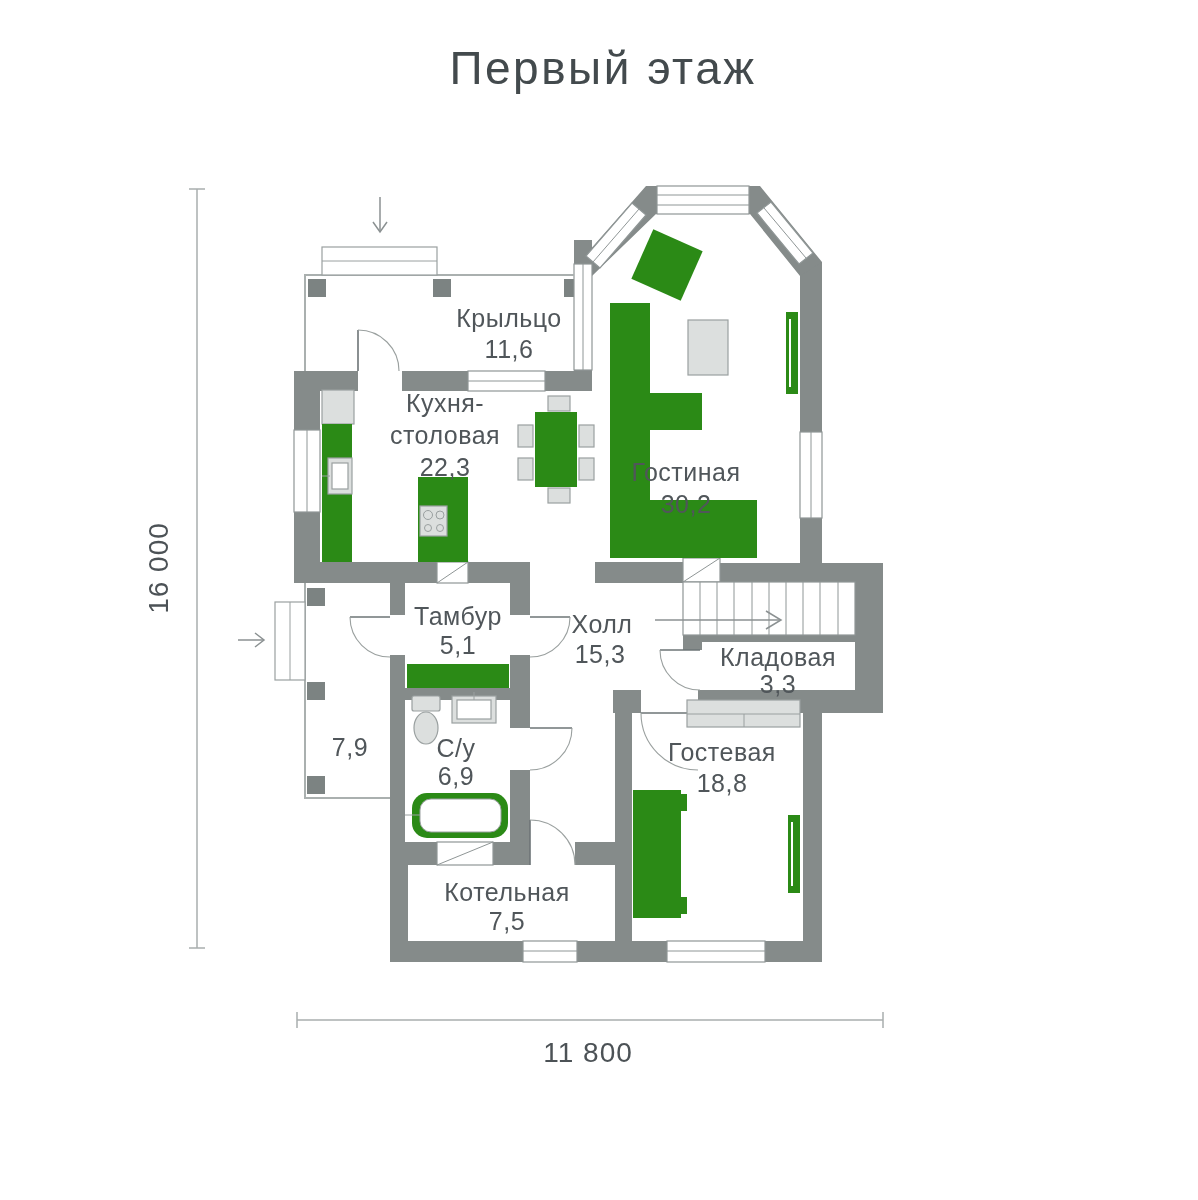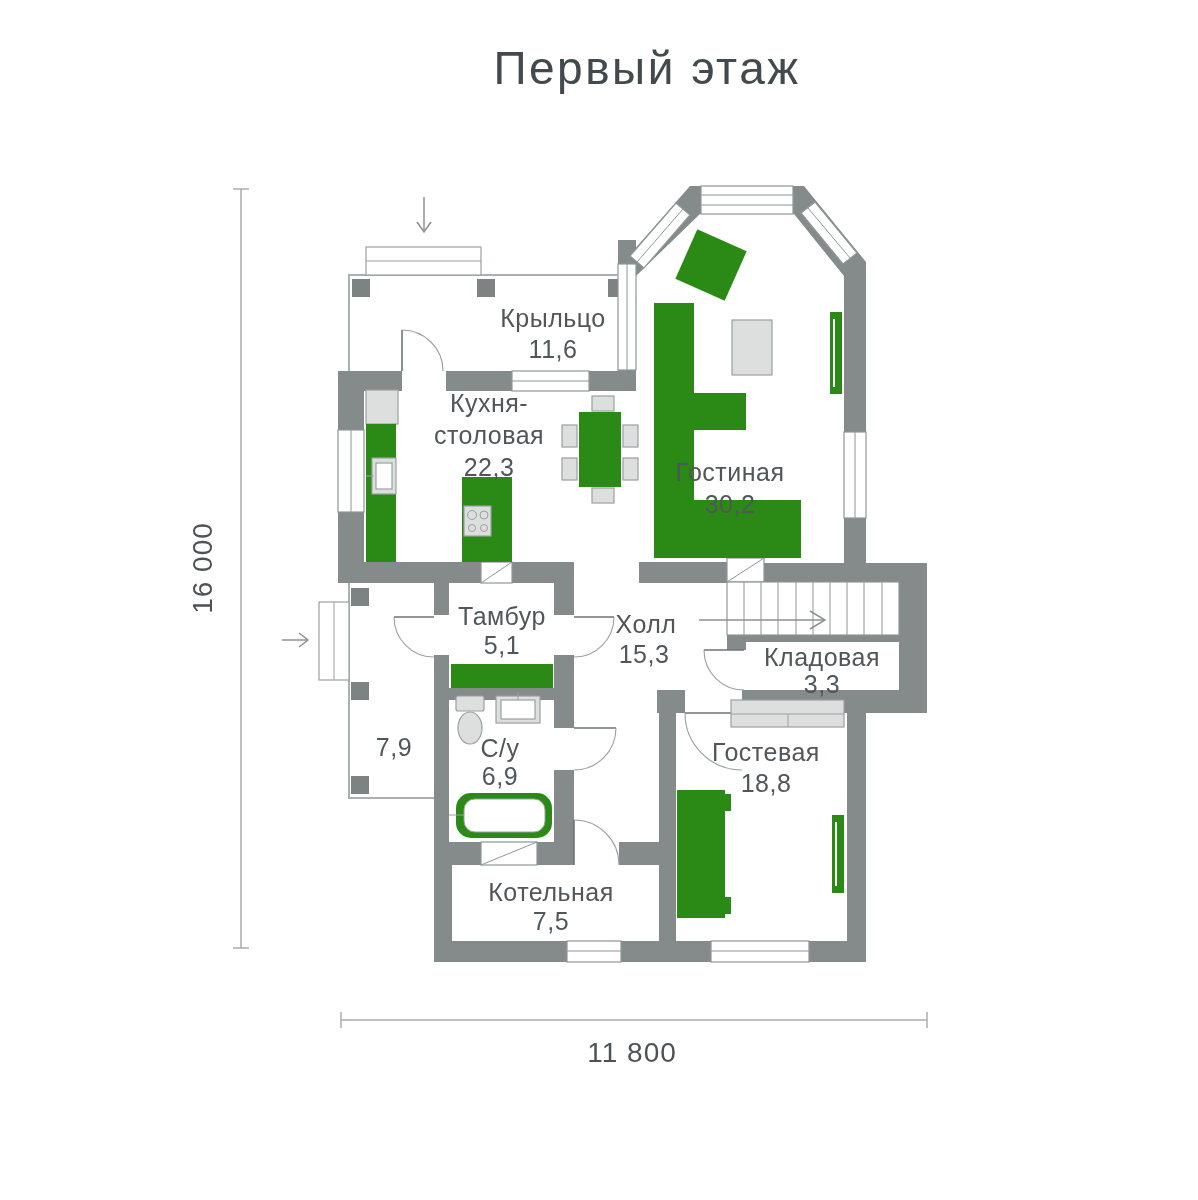--- a/index.html
+++ b/index.html
@@ -1,17 +1,17 @@
 <!DOCTYPE html>
 <html><head>
 <meta charset="utf-8">
 <style>
   html,body{margin:0;padding:0;background:#ffffff;}
   .page{position:relative;width:1140px;height:1200px;background:#fff;overflow:hidden;
-        font-family:"Liberation Sans", sans-serif;padding-left:44px;}
+        font-family:"Liberation Sans", sans-serif;}
   svg{display:block;}
   text{font-family:"Liberation Sans", sans-serif;font-weight:300;fill:#50565a;letter-spacing:0.5px;}
   .title-text{font-size:46px;fill:#434a4d;letter-spacing:2.5px;}
   .room-name{font-size:25px;}
   .room-area{font-size:25px;}
   .dim-text{font-size:28px;fill:#4c5256;letter-spacing:1px;}
   .wall{fill:#858b8a;stroke:none;}
   .pillar{fill:#7c8382;}
   .win{fill:#ffffff;stroke:#8f9696;stroke-width:1.2;}
   .winline{stroke:#8f9696;stroke-width:1;fill:none;}

